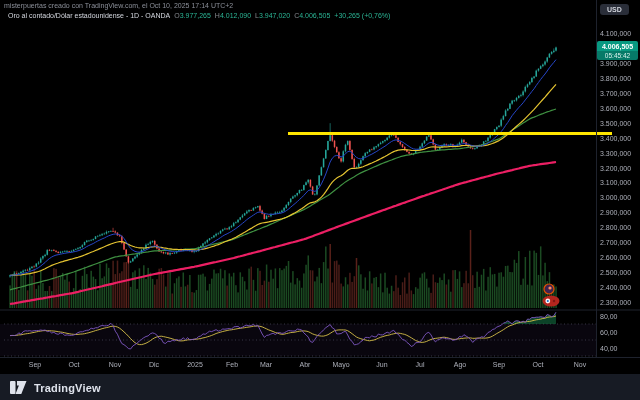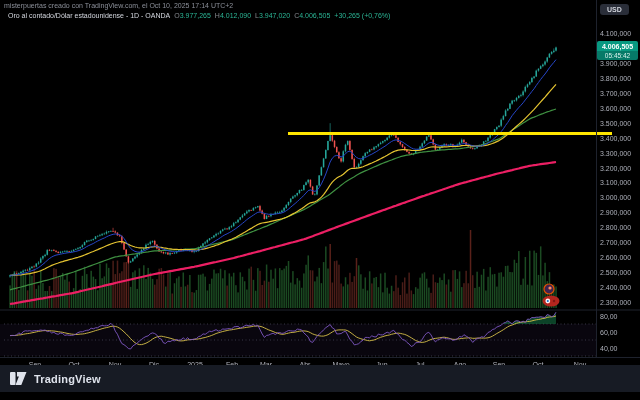--- a/index.html
+++ b/index.html
@@ -9,21 +9,21 @@
   .wmark{position:absolute;left:4px;top:2px;font-size:7px;color:#8b8f99;white-space:nowrap;}
   .legend{position:absolute;left:8px;top:12px;font-size:7px;color:#d5d8e0;white-space:nowrap;display:flex;gap:4px;align-items:baseline;}
   .legend .lab{color:#86898f;}
   .legend .val{color:#2bb595;}
   .legend .chg{color:#2bb595;}
   .usd-chip{position:absolute;left:600px;top:4px;background:#2a2e39;color:#d1d4dc;font-size:7px;
             font-weight:bold;padding:2px 7px;border-radius:3px;line-height:1;}
   .price-tag{position:absolute;left:597px;top:41px;width:41px;border-radius:2px;overflow:hidden;text-align:center;}
   .price-tag .p{background:#089981;color:#fff;font-size:7px;font-weight:bold;padding:1.5px 0;}
   .price-tag .cd{background:#067a68;color:#d9f2ee;font-size:6.5px;padding:1px 0;}
-  .footer{position:absolute;left:0;top:365px;width:640px;height:27px;background:#171b24;
+  .footer{position:absolute;left:0;top:374px;width:640px;height:27px;background:#171b24;
           display:flex;align-items:center;padding-left:10px;box-sizing:border-box;gap:7px;}
   .brand{color:#dfe3ec;font-size:11px;font-weight:bold;letter-spacing:.2px;}
   .ax{font-size:7px;fill:#aeb1bb;}
   .tx{text-anchor:middle;}
 </style>
 </head>
 <body>
 
 <div id="app">
 

